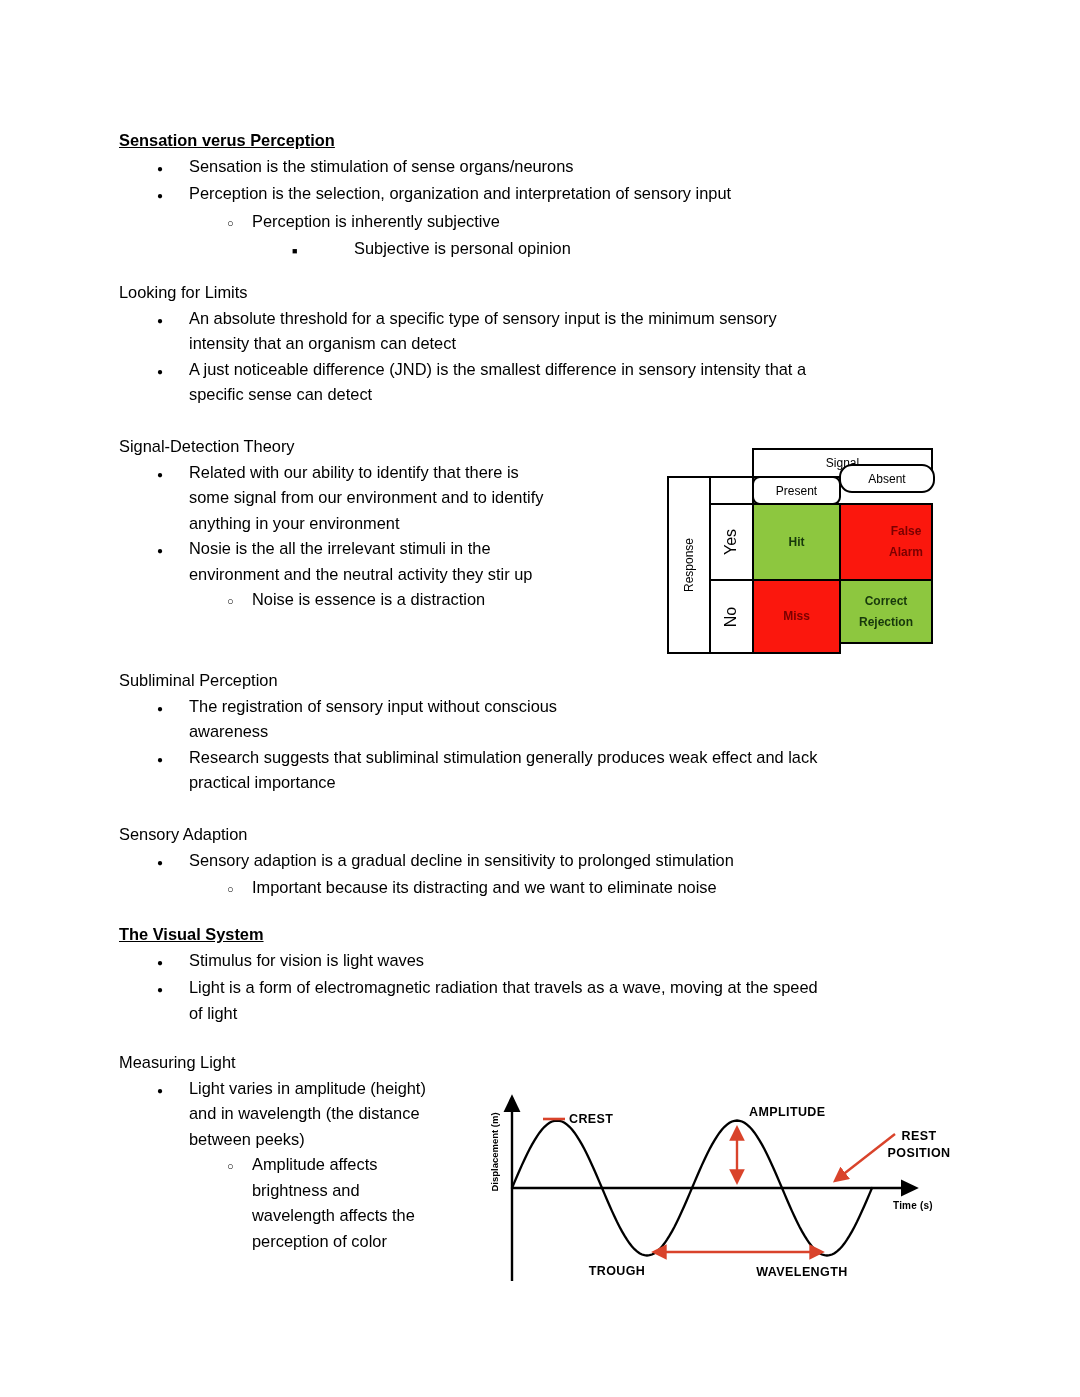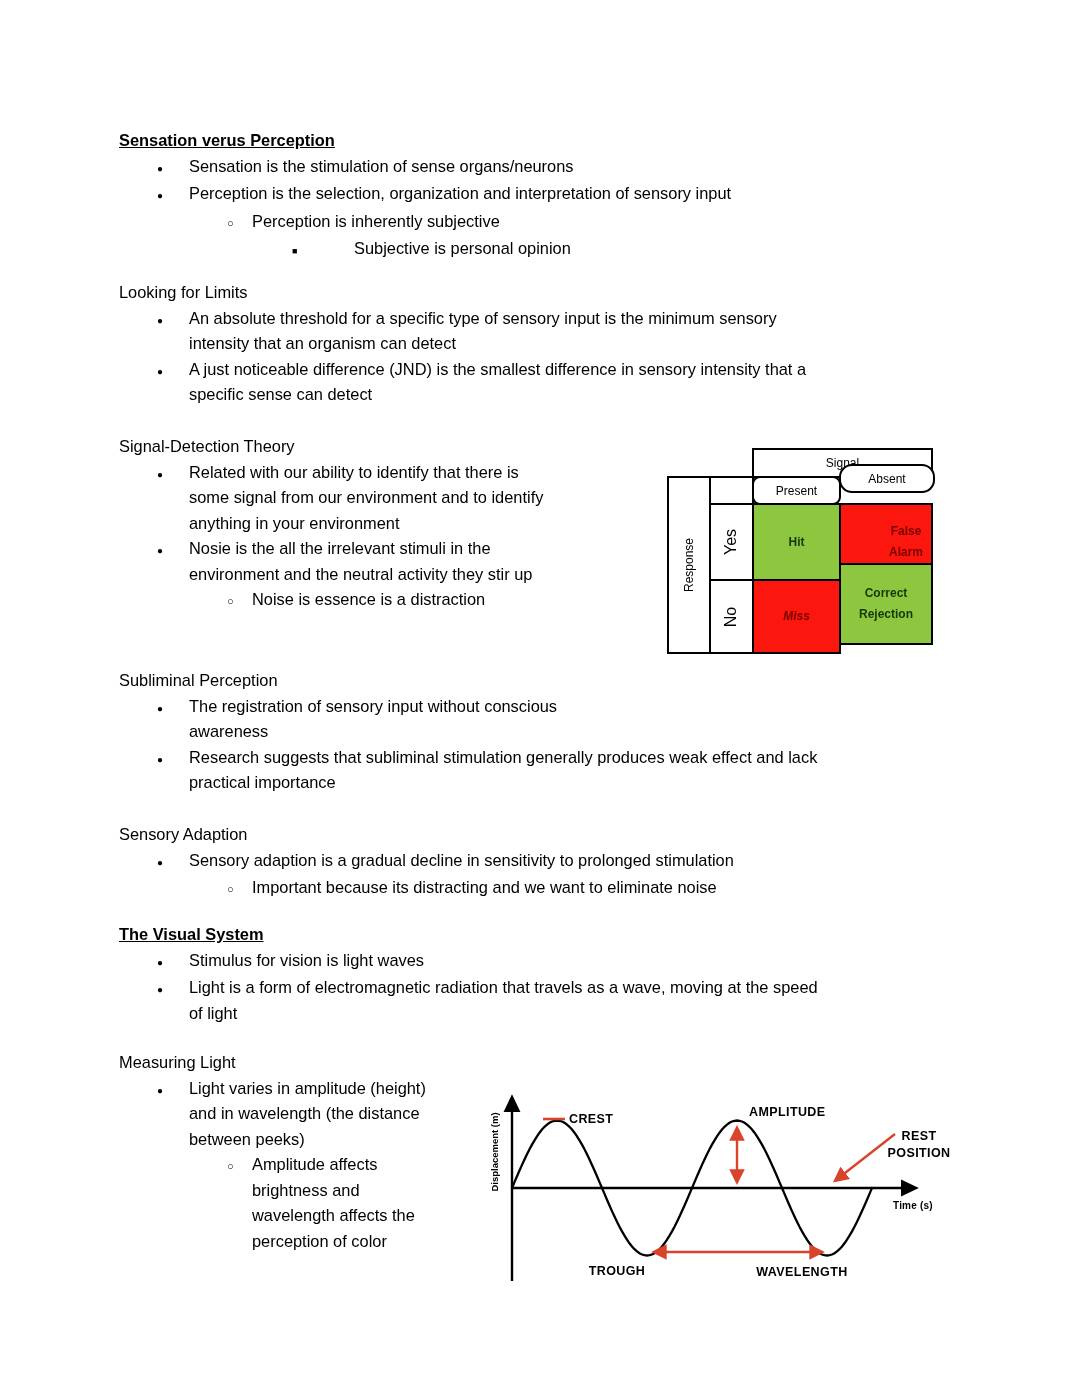--- a/index.html
+++ b/index.html
@@ -25,22 +25,22 @@
   .tc.vert span{transform:rotate(-90deg);white-space:nowrap;}
   .c-signal{left:85px;top:0;width:181px;height:30px;}
   .c-present{left:85px;top:28px;width:89px;height:29px;border-radius:8px;}
   .c-absent{left:172px;top:16px;width:96px;height:29px;border-radius:13px;}
   .c-response{left:0;top:28px;width:44px;height:178px;}
   .c-empty{left:42px;top:28px;width:45px;height:29px;}
   .c-yes{left:42px;top:55px;width:45px;height:78px;font-size:16px;}
   .c-no{left:42px;top:131px;width:45px;height:75px;font-size:16px;}
   .c-hit{left:85px;top:55px;width:89px;height:78px;}
   .c-falsealarm{left:172px;top:55px;width:94px;height:78px;}
-  .c-miss{left:85px;top:131px;width:89px;height:75px;font-style:italic;}
-  .c-correct{left:172px;top:115px;width:94px;height:82px;}
+  .c-miss{left:85px;top:131px;width:89px;height:75px;}
+  .c-correct{left:172px;top:131px;width:94px;height:65px;}
   
   .waves{position:absolute;left:485px;top:1082px;width:500px;height:210px;}
   .wave-label{font-family:"Liberation Sans","DejaVu Sans",sans-serif;font-weight:bold;fill:#000;
               font-size:12.5px;letter-spacing:0.4px;}
   .wave-label.small{font-size:10px;letter-spacing:0.2px;}
   .wave-label.axis{font-size:9.5px;letter-spacing:0;}
 </style>
 </head>
 <body>
 

